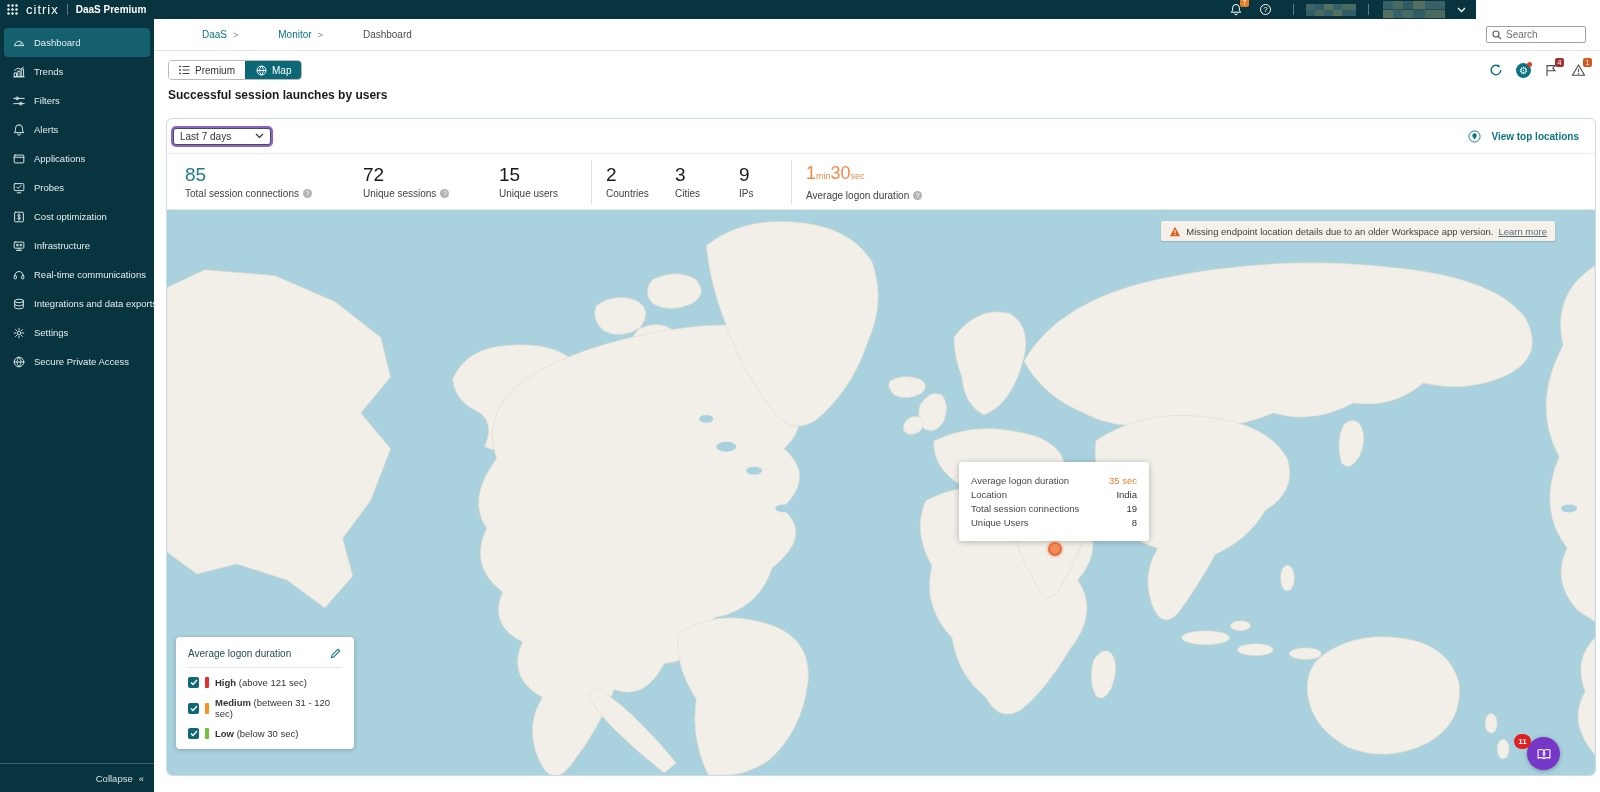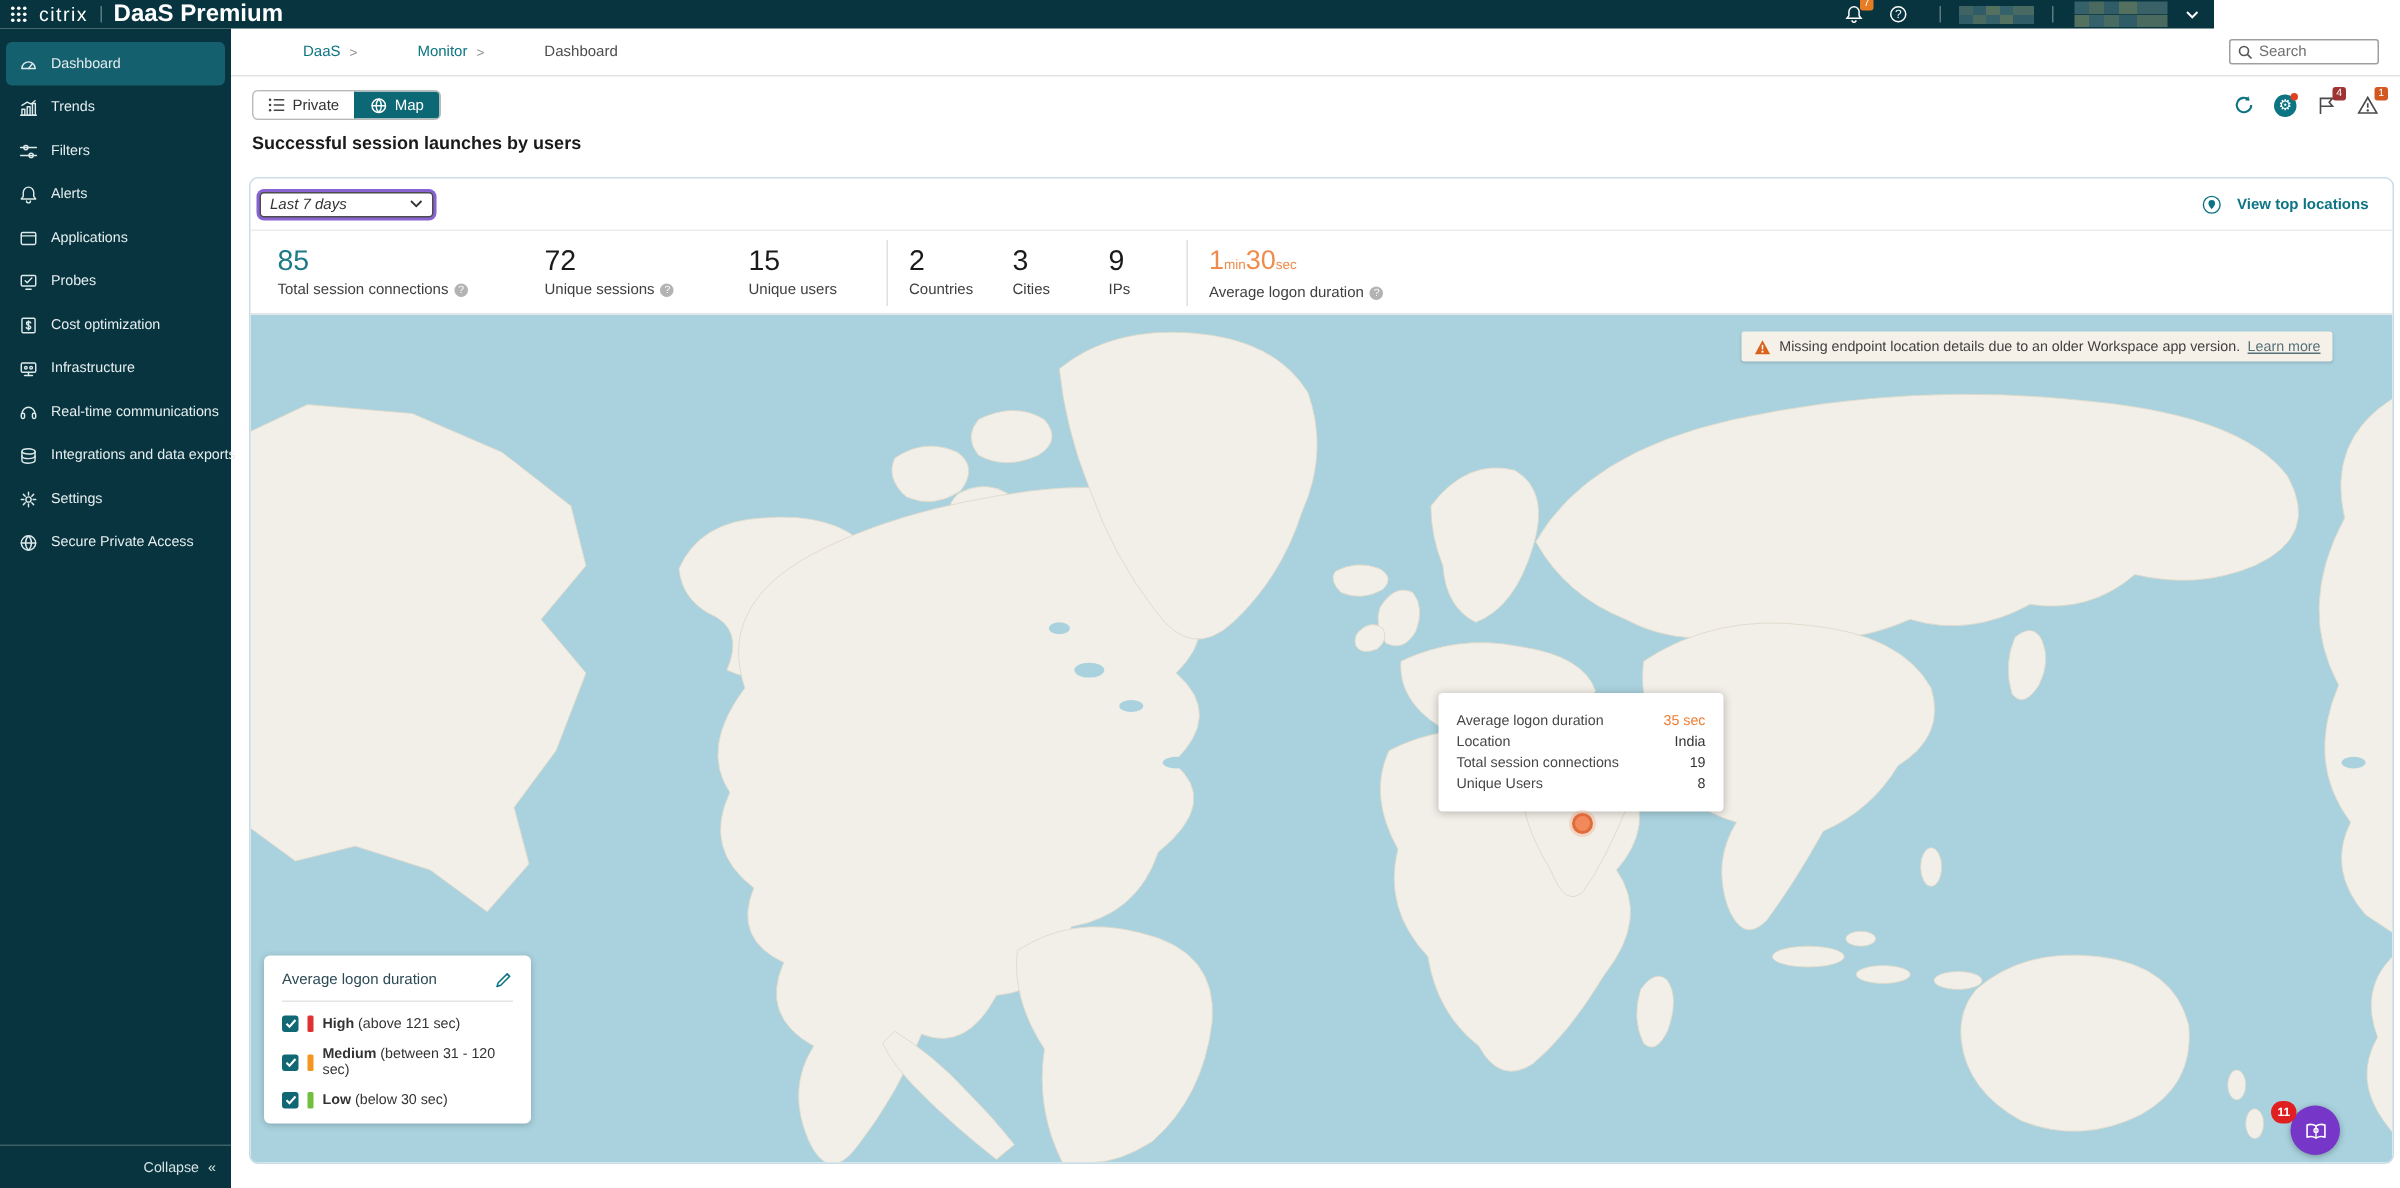--- a/index.html
+++ b/index.html
@@ -6,21 +6,21 @@
   html,body { width:1600px; height:792px; overflow:hidden; background:#fff;
     font-family:"Liberation Sans", sans-serif; }
   svg { display:block; }
 
   
   .topbar { position:absolute; left:0; top:0; width:1476px; height:19px; background:#07343f;
     display:flex; align-items:center; color:#fff; z-index:30; }
   .waffle { margin-left:7px; }
   .brand { font-size:13px; letter-spacing:1px; margin-left:8px; color:#fff; }
   .tb-sep { width:1px; height:11px; background:rgba(255,255,255,.35); margin:0 8px; }
-  .product { font-size:16px; font-weight:bold; }
+  .product { font-size:10px; font-weight:bold; }
   .tb-right { margin-left:auto; display:flex; align-items:center; gap:0; }
   .tb-icon { position:relative; display:flex; align-items:center; justify-content:center; cursor:pointer; }
   .bell-badge { position:absolute; top:-5px; right:-7px; min-width:9px; height:9px; background:#e87c22;
     border-radius:2px; color:#fff; font-size:7px; line-height:9px; text-align:center; padding:0 1px; }
   .q-circle { width:11px; height:11px; border:1px solid #fff; border-radius:50%;
     font-size:8px; line-height:9px; text-align:center; color:#fff; }
   .redact1 { width:50px; height:12px; margin:0 4px;
     background:
       linear-gradient(90deg,#3f6463 0 9px,#2f5c66 0 18px,#54705f 0 27px,#35616a 0 36px,#486a62 0 50px) top/100% 50% no-repeat,
       linear-gradient(90deg,#2f5c66 0 9px,#4a6a5f 0 18px,#35616a 0 27px,#54705f 0 36px,#2f5c66 0 50px) bottom/100% 50% no-repeat; }
@@ -72,22 +72,22 @@
     color:#fff; font-size:7px; line-height:9px; text-align:center; padding:0 1px; }
   .badge-red { background:#9f3434; }
   .badge-orange { background:#d3581f; }
 
   .page-title { position:absolute; left:14px; top:69px; font-size:12px; font-weight:bold; color:#1a1a1a; }
 
   
   .card { position:absolute; left:12px; top:99px; width:1430px; height:658px; border:1px solid #c9dde8;
     border-radius:6px; background:#fff; overflow:hidden; display:flex; flex-direction:column; }
   .card-head { height:34px; display:flex; align-items:center; padding:0 16px 0 6px; flex:0 0 34px; }
-  .dropdown { width:116px; height:17px; border:1px solid #4d4d4d; border-radius:3px; background:#fff;
-    box-shadow:0 0 0 2px #8a63d2; display:flex; align-items:center; padding:0 6px; cursor:pointer;font-style:italic; }
+  .dropdown { width:98px; height:17px; border:1px solid #4d4d4d; border-radius:3px; background:#fff;
+    box-shadow:0 0 0 2px #8a63d2; display:flex; align-items:center; padding:0 6px; cursor:pointer; }
   .dropdown span { font-size:10px; color:#333; }
   .dd-chev { margin-left:auto; }
   .view-top { margin-left:auto; display:flex; align-items:center; gap:10px; color:#0d7483;
     font-size:10px; font-weight:bold; cursor:pointer; }
 
   .stats-row { border-top:1px solid #ebebeb; flex:0 0 56px; display:flex; align-items:center; padding:0 0 0 18px; }
   .stat { display:flex; flex-direction:column; justify-content:center; height:44px; }
   .stat.gstart { border-left:1px solid #e0e0e0; padding-left:14px; }
   .num { font-size:19px; color:#1a1a1a; line-height:21px; }
   .num.teal { color:#1f7a87; }
@@ -337,21 +337,21 @@
               <line x1="3.5" y1="1.5" x2="10.5" y2="1.5"></line>
               <line x1="3.5" y1="5" x2="10.5" y2="5"></line>
               <line x1="3.5" y1="8.5" x2="10.5" y2="8.5"></line>
             </g>
             <g fill="#444">
               <circle cx="1" cy="1.5" r=".9"></circle>
               <circle cx="1" cy="5" r=".9"></circle>
               <circle cx="1" cy="8.5" r=".9"></circle>
             </g>
           </svg>
-        <span>Private</span>
+        <span>Premium</span>
       </div>
       <div class="seg-btn active">
         <svg width="11" height="11" viewBox="0 0 11 11">
             <circle cx="5.5" cy="5.5" r="4.5" fill="none" stroke="#fff" stroke-width="1"></circle>
             <path d="M1 5.5h9M5.5 1c-2.4 2.6-2.4 6.4 0 9M5.5 1c2.4 2.6 2.4 6.4 0 9" fill="none" stroke="#fff" stroke-width=".9"></path>
           </svg>
         <span>Map</span>
       </div>
     </div>
     <div class="tool-icons">

